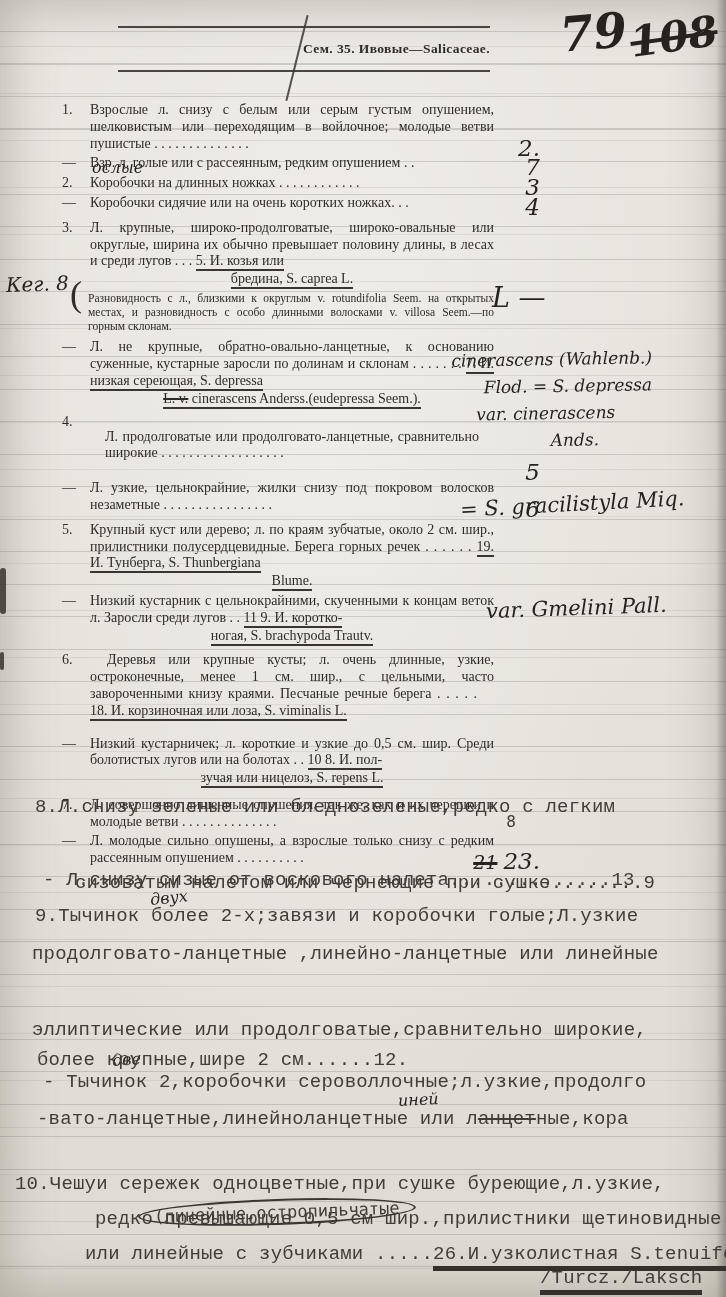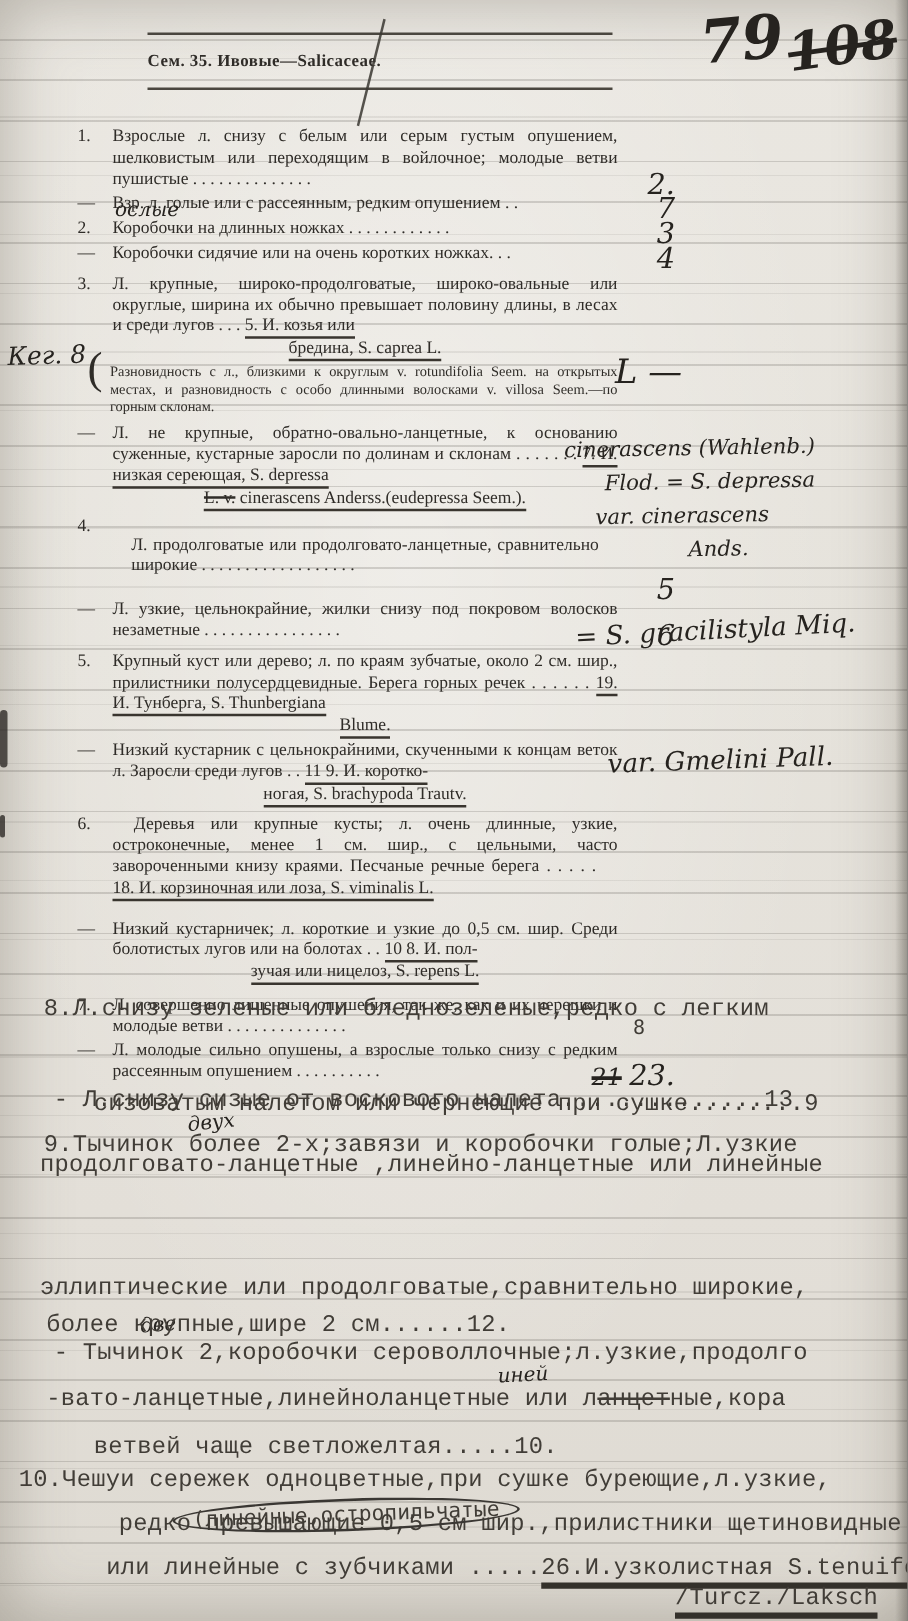--- a/index.html
+++ b/index.html
@@ -11,21 +11,21 @@
     font-family:"Liberation Serif", serif;color:#2f2c28;}
   .ruled{position:absolute;inset:0;pointer-events:none;z-index:0;
     background:
       repeating-linear-gradient(180deg, rgba(0,0,0,0) 0 31px, rgba(88,84,78,.22) 31px 32.5px),
       repeating-linear-gradient(180deg, rgba(0,0,0,0) 0 46px, rgba(88,84,78,.10) 46px 47px);}
   .z{position:relative;z-index:2;}
 
   
   .hdrbox{position:absolute;left:118px;top:26px;width:372px;height:42px;
     border-top:2px solid #4a463f;border-bottom:2px solid #4a463f;
-    display:flex;align-items:center;justify-content:flex-start;}
+    display:flex;align-items:center;justify-content:flex-end;}
   .hdrbox .t{font-weight:bold;font-size:13.5px;letter-spacing:.4px;}
   .slash{position:absolute;left:296px;top:14px;width:2px;height:88px;background:#3a3731;
     transform:rotate(14deg);opacity:.85;}
 
   
   .hw{font-family:"DejaVu Serif", serif;font-style:italic;color:#26231f;position:absolute;white-space:nowrap;}
   .pgnum{left:560px;top:4px;font-size:48px;transform:rotate(-5deg);font-weight:bold;}
   .pgold{left:630px;top:12px;font-size:42px;transform:rotate(-8deg);font-weight:bold;
     text-decoration:line-through;text-decoration-thickness:4px;}
   .ker{left:6px;top:272px;font-size:20px;transform:rotate(-2deg);}
@@ -54,21 +54,21 @@
   .mtyped{position:absolute;right:-22px;bottom:0;font-family:"DejaVu Sans Mono",monospace;
     font-size:16px;color:#3f3b35;}
   .note{position:relative;padding-left:26px;font-size:11.5px;line-height:13.8px;
     text-align:justify;margin:4px 0 6px 0;}
   .paren{position:absolute;left:8px;top:-4px;font-size:36px;font-weight:300;color:#2f2c28;}
 
   
   .tl{position:absolute;font-family:Liberation Mono, monospace;font-size:19px;
     color:#413d37;white-space:nowrap;letter-spacing:.2px;}
   .t0{left:35px;top:796px;} .t1{left:75px;top:872px;} .t2{left:43px;top:869px;}
-  .t3{left:35px;top:905px;} .t4{left:32px;top:921px;text-align:right;} .t5{left:37px;top:981px;}
+  .t3{left:35px;top:905px;} .t4{left:32px;top:943px;text-align:right;} .t5{left:37px;top:981px;}
   .t6{left:32px;top:1019px;} .t7{left:37px;top:1049px;} .t8{left:43px;top:1071px;}
   .t9{left:37px;top:1108px;} .t10{left:75px;top:1146px;} .t11{left:15px;top:1173px;}
   .t12{left:95px;top:1208px;} .t13{left:85px;top:1243px;} .t14{left:540px;top:1267px;}
   .thick{border-bottom:5px solid #34312b;padding-bottom:1px;}
   .tstrike{text-decoration:line-through;text-decoration-thickness:2px;}
   .insertion{position:absolute;left:138px;top:1199px;font-family:"DejaVu Sans Mono",monospace;
     font-size:17px;color:#413d37;border:2px solid #3a3733;border-radius:50%;
     padding:1px 14px;transform:rotate(-2deg);white-space:nowrap;}
 
   
@@ -211,21 +211,20 @@
 
   <div class="tl t0 z">8.Л.снизу  зеленые или бледнозеленые,редко с легким</div>
   <div class="tl t1 z">сизоватым налетом или чернеющие при сушке........9</div>
   <div class="tl t2 z">- Л.снизу  сизые  от воскового налета..............13</div>
   <div class="tl t3 z">9.Тычинок более 2-х;завязи и коробочки голые;Л.узкие</div>
   <div class="tl t4 z">продолговато-ланцетные ,линейно-ланцетные или линейные</div>
   <div class="tl t6 z">эллиптические или продолговатые,сравнительно широкие,</div>
   <div class="tl t7 z">более крупные,шире 2 см......12.</div>
   <div class="tl t8 z">- Тычинок 2,коробочки сероволлочные;л.узкие,продолго</div>
   <div class="tl t9 z"><span>-вато-ланцетные,линейноланцетные или л</span><span class="tstrike">анцет</span><span>ные,кора</span></div>
-  <div class="tl t10 z">ветвей  чаще светложелтая.....10.</div>
   <div class="tl t11 z">10.Чешуи сережек одноцветные,при сушке буреющие,л.узкие,</div>
   <div class="tl t12 z">редко превышающие  0,5 см шир.,прилистники щетиновидные</div>
   <div class="tl t13 z"><span>или линейные с зубчиками  .....</span><span class="thick">26.И.узколистная S.tenuifolia</span></div>
   <div class="tl t14 z thick">/Turcz./Laksch</div>
   <div class="insertion z">(линейные,остропильчатые</div>
 
   <div class="art a1 z"></div>
   <div class="art a2 z"></div>
   <div class="a3" style="position:absolute"></div>
 </div>

